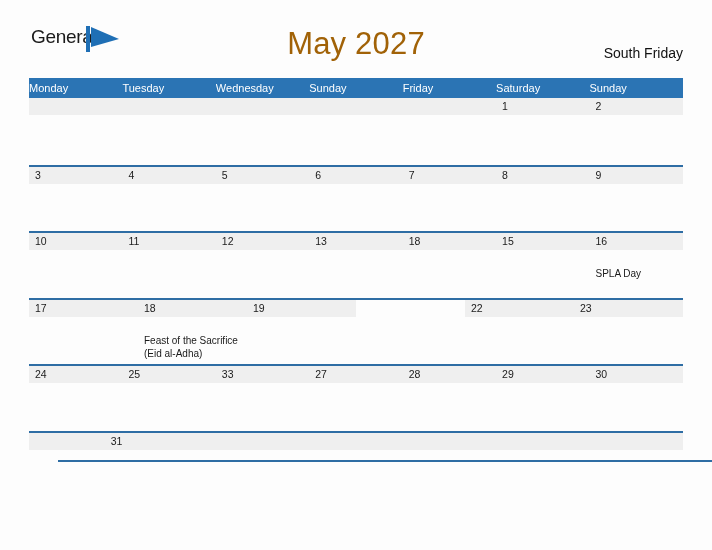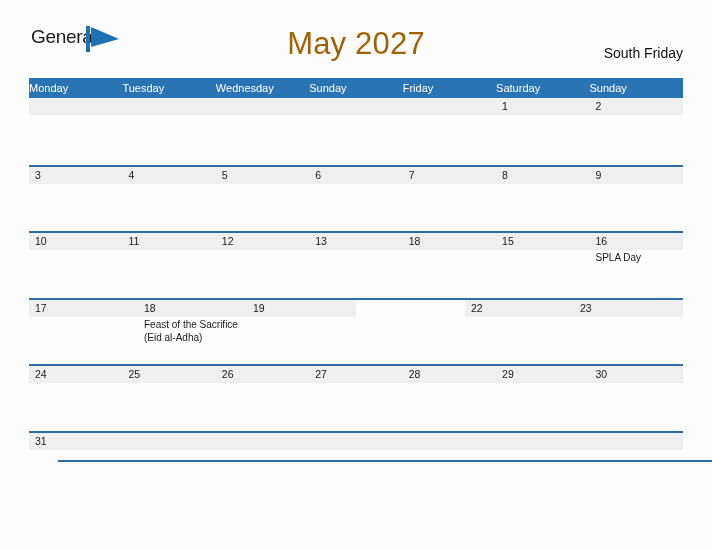--- a/index.html
+++ b/index.html
@@ -100,41 +100,41 @@
     overflow: hidden;
   }
 
   .week-row {
     display: flex;
     border-top: 2px solid #2e6da4;
     height: 66.5px;
     position: relative;
   }
   .week-row.first { border-top: none; }
-  .week-row.last { height: 29px; }
+  .week-row.last { height: 29px; text-align: right; }
 
   .day-cell {
     flex: 1 1 0;
     position: relative;
     background: #fdfdfd;
     overflow: hidden;
   }
   .daynum-band {
     height: 17px;
     background: #efefef;
   }
   .daynum {
     font-size: 10.5px;
     color: #1a1a1a;
     line-height: 17px;
     padding-left: 6px;
     font-family: "Liberation Sans", sans-serif;
   }
   .events {
-    padding: 1px 7px 0 6px;
+    padding: 17px 7px 0 6px;
   }
   .event {
     font-size: 10px;
     line-height: 13.5px;
     color: #1a1a1a;
     font-family: "Liberation Sans", sans-serif;
     word-wrap: break-word;
   }
   .bottom-rule {
     position: absolute;
@@ -354,21 +354,21 @@
           <div class="events"></div>
         </div>
         <div class="day-cell">
           <div class="daynum-band">
             <div class="daynum">25</div>
           </div>
           <div class="events"></div>
         </div>
         <div class="day-cell">
           <div class="daynum-band">
-            <div class="daynum">26</div>
+            <div class="daynum">33</div>
           </div>
           <div class="events"></div>
         </div>
         <div class="day-cell">
           <div class="daynum-band">
             <div class="daynum">27</div>
           </div>
           <div class="events"></div>
         </div>
         <div class="day-cell">

